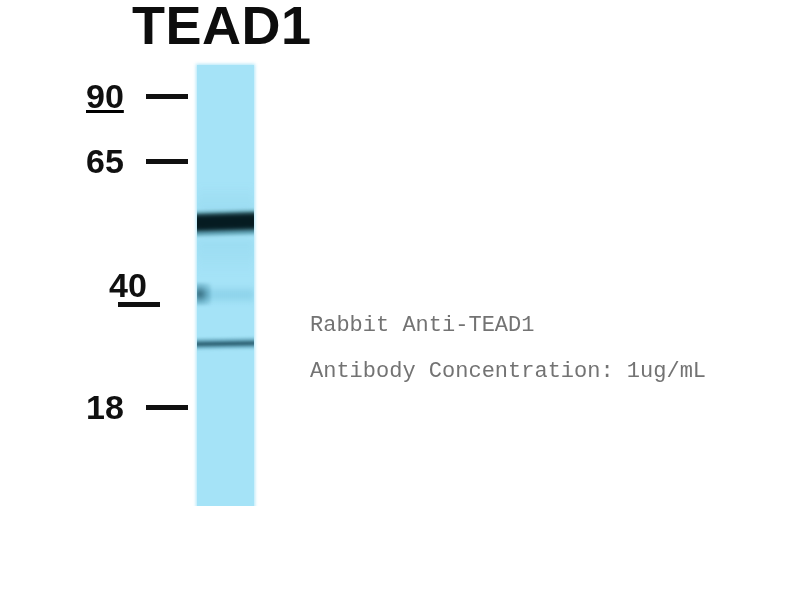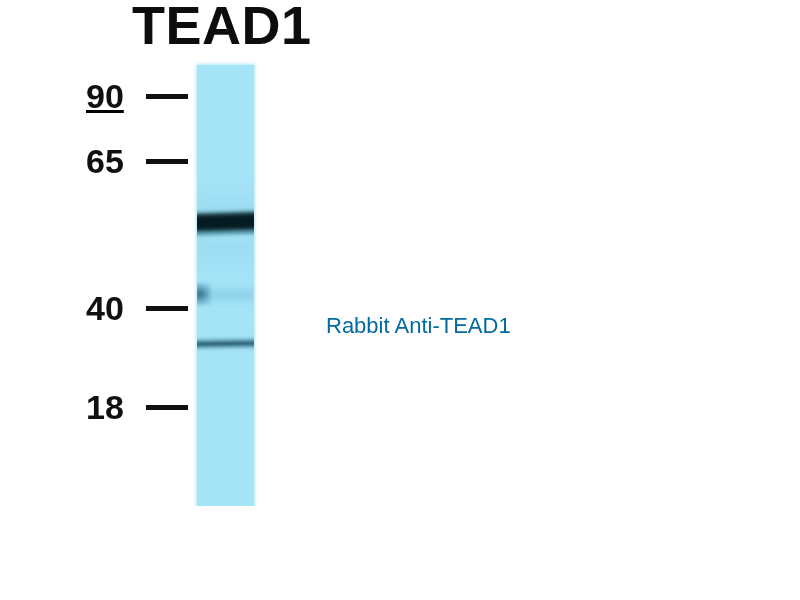--- a/index.html
+++ b/index.html
@@ -154,26 +154,25 @@
   }
 
   
   #annotation-block {
     position: absolute;
     left: 310px;
     top: 303px;
     width: 430px;
   }
   .annotation-line {
-    font-family: Liberation Sans, sans-serif;
+    font-family: Liberation Mono, monospace;
     font-size: 22px;
-    color: #0369a1;
+    color: #737373;
     line-height: 46px;
     white-space: nowrap;
-    margin-left: 16px;
   }
 </style>
 </head>
 <body>
 
 <div id="canvas">
 
   <div id="blot-title">TEAD1</div>
 
   <div id="marker-ladder">
@@ -181,21 +180,21 @@
     <div class="marker" style="top:76px;text-decoration:underline;">
       <span class="marker-label">90</span>
       <span class="marker-tick"></span>
     </div>
 
     <div class="marker" style="top:141px;">
       <span class="marker-label">65</span>
       <span class="marker-tick"></span>
     </div>
 
-    <div class="marker" style="top:288px;">
+    <div class="marker" style="top:268px;flex-direction:column;">
       <span class="marker-label">40</span>
       <span class="marker-tick"></span>
     </div>
 
     <div class="marker" style="top:387px;">
       <span class="marker-label">18</span>
       <span class="marker-tick"></span>
     </div>
 
     <div class="marker" style="top:542px;flex-direction:column;">
@@ -210,15 +209,16 @@
     <div class="band" id="band-primary"></div>
     <div class="band" id="band-primary-core"></div>
     <div class="band" id="band-haze-mid"></div>
     <div class="band" id="band-faint"></div>
     <div class="band" id="band-faint-left"></div>
     <div class="band" id="band-lower"></div>
   </div>
 
   <div id="annotation-block">
     <div class="annotation-line">Rabbit Anti-TEAD1</div>
+    <div class="annotation-line">Antibody Concentration: 1ug/mL</div>
   </div>
 
 </div>
 
 </body></html>

